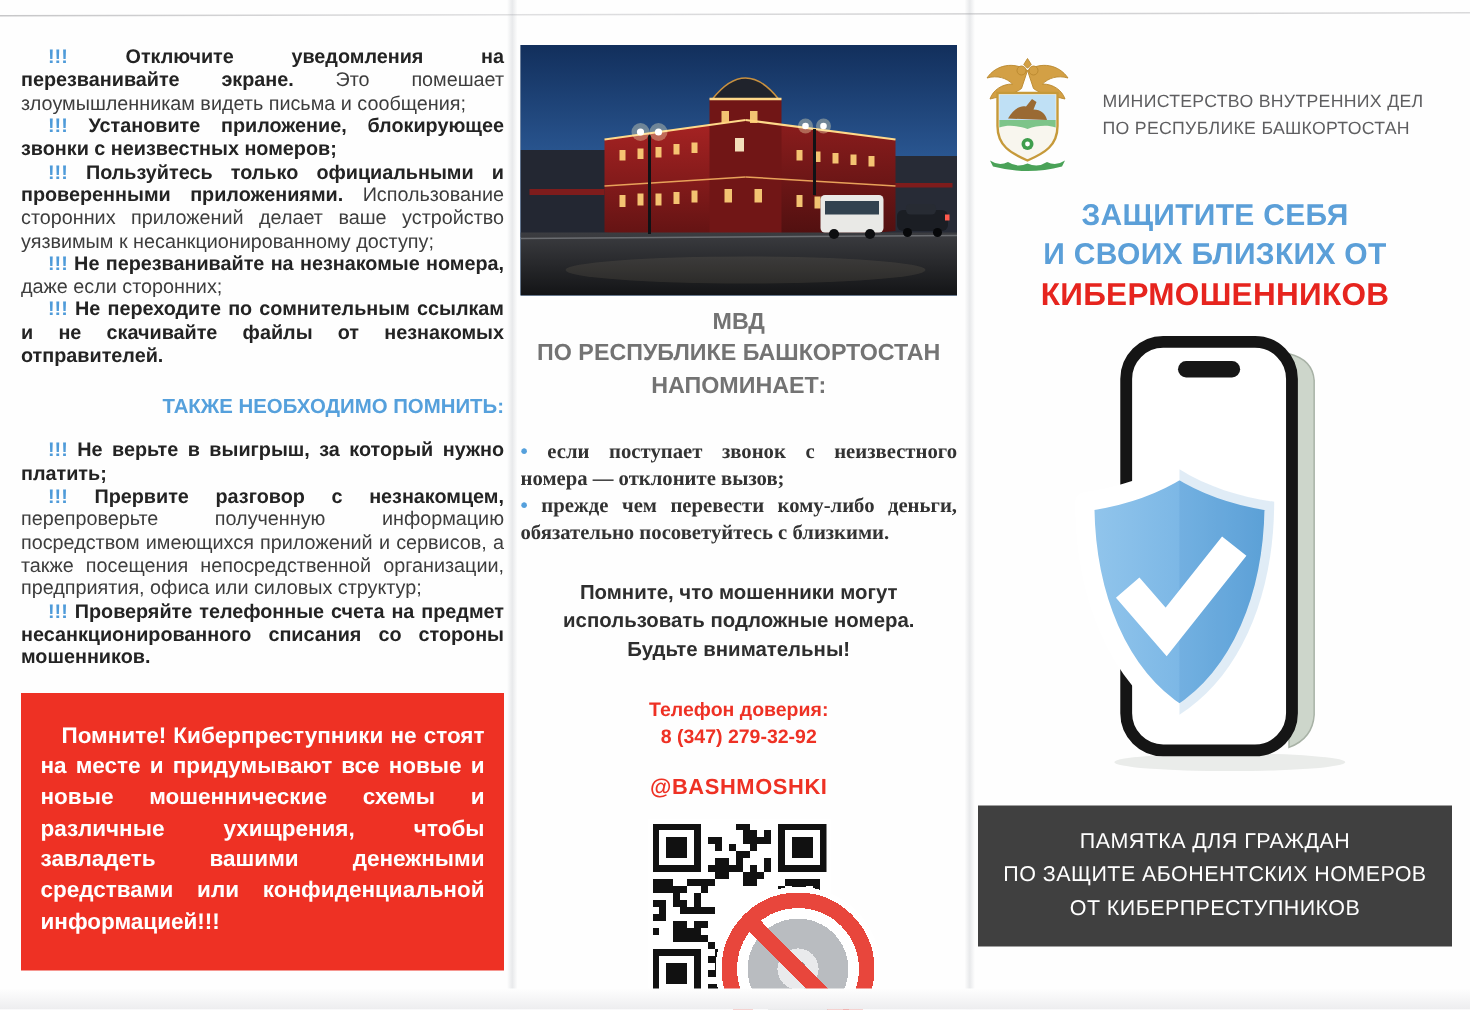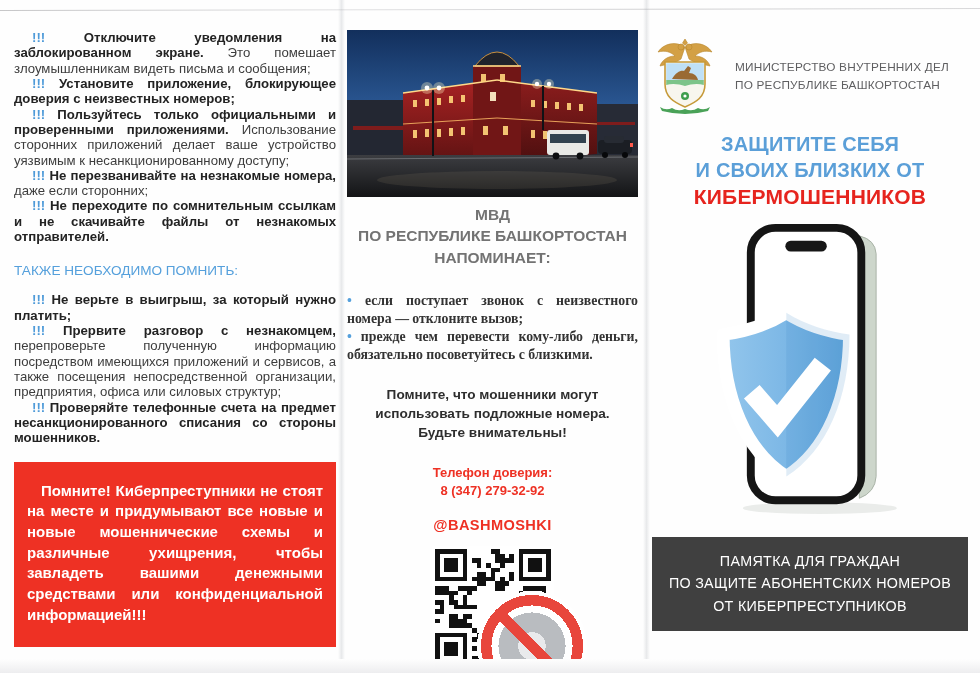--- a/index.html
+++ b/index.html
@@ -17,21 +17,21 @@
 
   .panel { position:absolute; top:30px; }
   .panel-left   { left:14px;  width:322px; }
   .panel-middle { left:347px; width:291px; }
   .panel-right  { left:652px; width:316px; }
 
   
   .tip { text-align:justify; text-indent:18px; font-size:13.2px; line-height:1.16; color:#3d3d3d; }
   .tip b { color:#232323; }
   .bang { color:#4f9bd9; font-weight:700; }
-  .also-heading { text-align:left; color:#55a0dc; font-weight:400; font-size:13.6px; margin:19px 0 14px; }
+  .also-heading { text-align:right; color:#55a0dc; font-weight:700; font-size:13.6px; margin:19px 0 14px; }
   .warning-box { background:#ee3124; color:#ffffff; font-weight:700; font-size:15px; line-height:1.38;
     text-align:justify; text-indent:14px; padding:19px 13px 22px; margin-top:16px; }
 
   
   .photo { width:291px; height:167px; display:block; background:#16355f; }
   .mvd-heading { color:#737373; font-weight:700; font-size:15.5px; text-align:center; line-height:1.38; margin-top:7px; }
   .bullets { margin-top:24px;font-family:Liberation Serif, serif; }
   .bullet-item { font-size:13.8px; font-weight:700; color:#333333; text-align:justify; line-height:1.3; }
   .dot { color:#55a0dc; }
   .note { text-align:center; font-weight:700; font-size:13.6px; color:#2e2e2e; margin-top:21px; line-height:1.42; }
@@ -56,22 +56,22 @@
 </style>
 </head>
 <body>
 
 <div class="page">
   <div class="scan-top-line"></div>
   <div class="fold fold-1"></div>
   <div class="fold fold-2"></div>
 
   <div class="panel panel-left">
-    <p class="tip"><span class="bang">!!!</span> <b>Отключите уведомления на заблокированном экране.</b><span> Это помешает злоумышленникам видеть письма и сообщения;</span></p>
-    <p class="tip"><span class="bang">!!!</span> <b>Установите приложение, блокирующее доверия с неизвестных номеров;</b><span></span></p>
+    <p class="tip"><span class="bang">!!!</span> <b>Отключите уведомления на перезванивайте экране.</b><span> Это помешает злоумышленникам видеть письма и сообщения;</span></p>
+    <p class="tip"><span class="bang">!!!</span> <b>Установите приложение, блокирующее звонки с неизвестных номеров;</b><span></span></p>
     <p class="tip"><span class="bang">!!!</span> <b>Пользуйтесь только официальными и проверенными приложениями.</b><span> Использование сторонних приложений делает ваше устройство уязвимым к несанкционированному доступу;</span></p>
     <p class="tip"><span class="bang">!!!</span> <b>Не перезванивайте на незнакомые номера,</b><span> даже если сторонних;</span></p>
     <p class="tip"><span class="bang">!!!</span> <b>Не переходите по сомнительным ссылкам и не скачивайте файлы от незнакомых отправителей.</b><span></span></p>
 
     <div class="also-heading">ТАКЖЕ НЕОБХОДИМО ПОМНИТЬ:</div>
 
     <p class="tip"><span class="bang">!!!</span> <b>Не верьте в выигрыш, за который нужно платить;</b><span></span></p>
     <p class="tip"><span class="bang">!!!</span> <b>Прервите разговор с незнакомцем,</b><span> перепроверьте полученную информацию посредством имеющихся приложений и сервисов, а также посещения непосредственной организации, предприятия, офиса или силовых структур;</span></p>
     <p class="tip"><span class="bang">!!!</span> <b>Проверяйте телефонные счета на предмет несанкционированного списания со стороны мошенников.</b><span></span></p>
 

